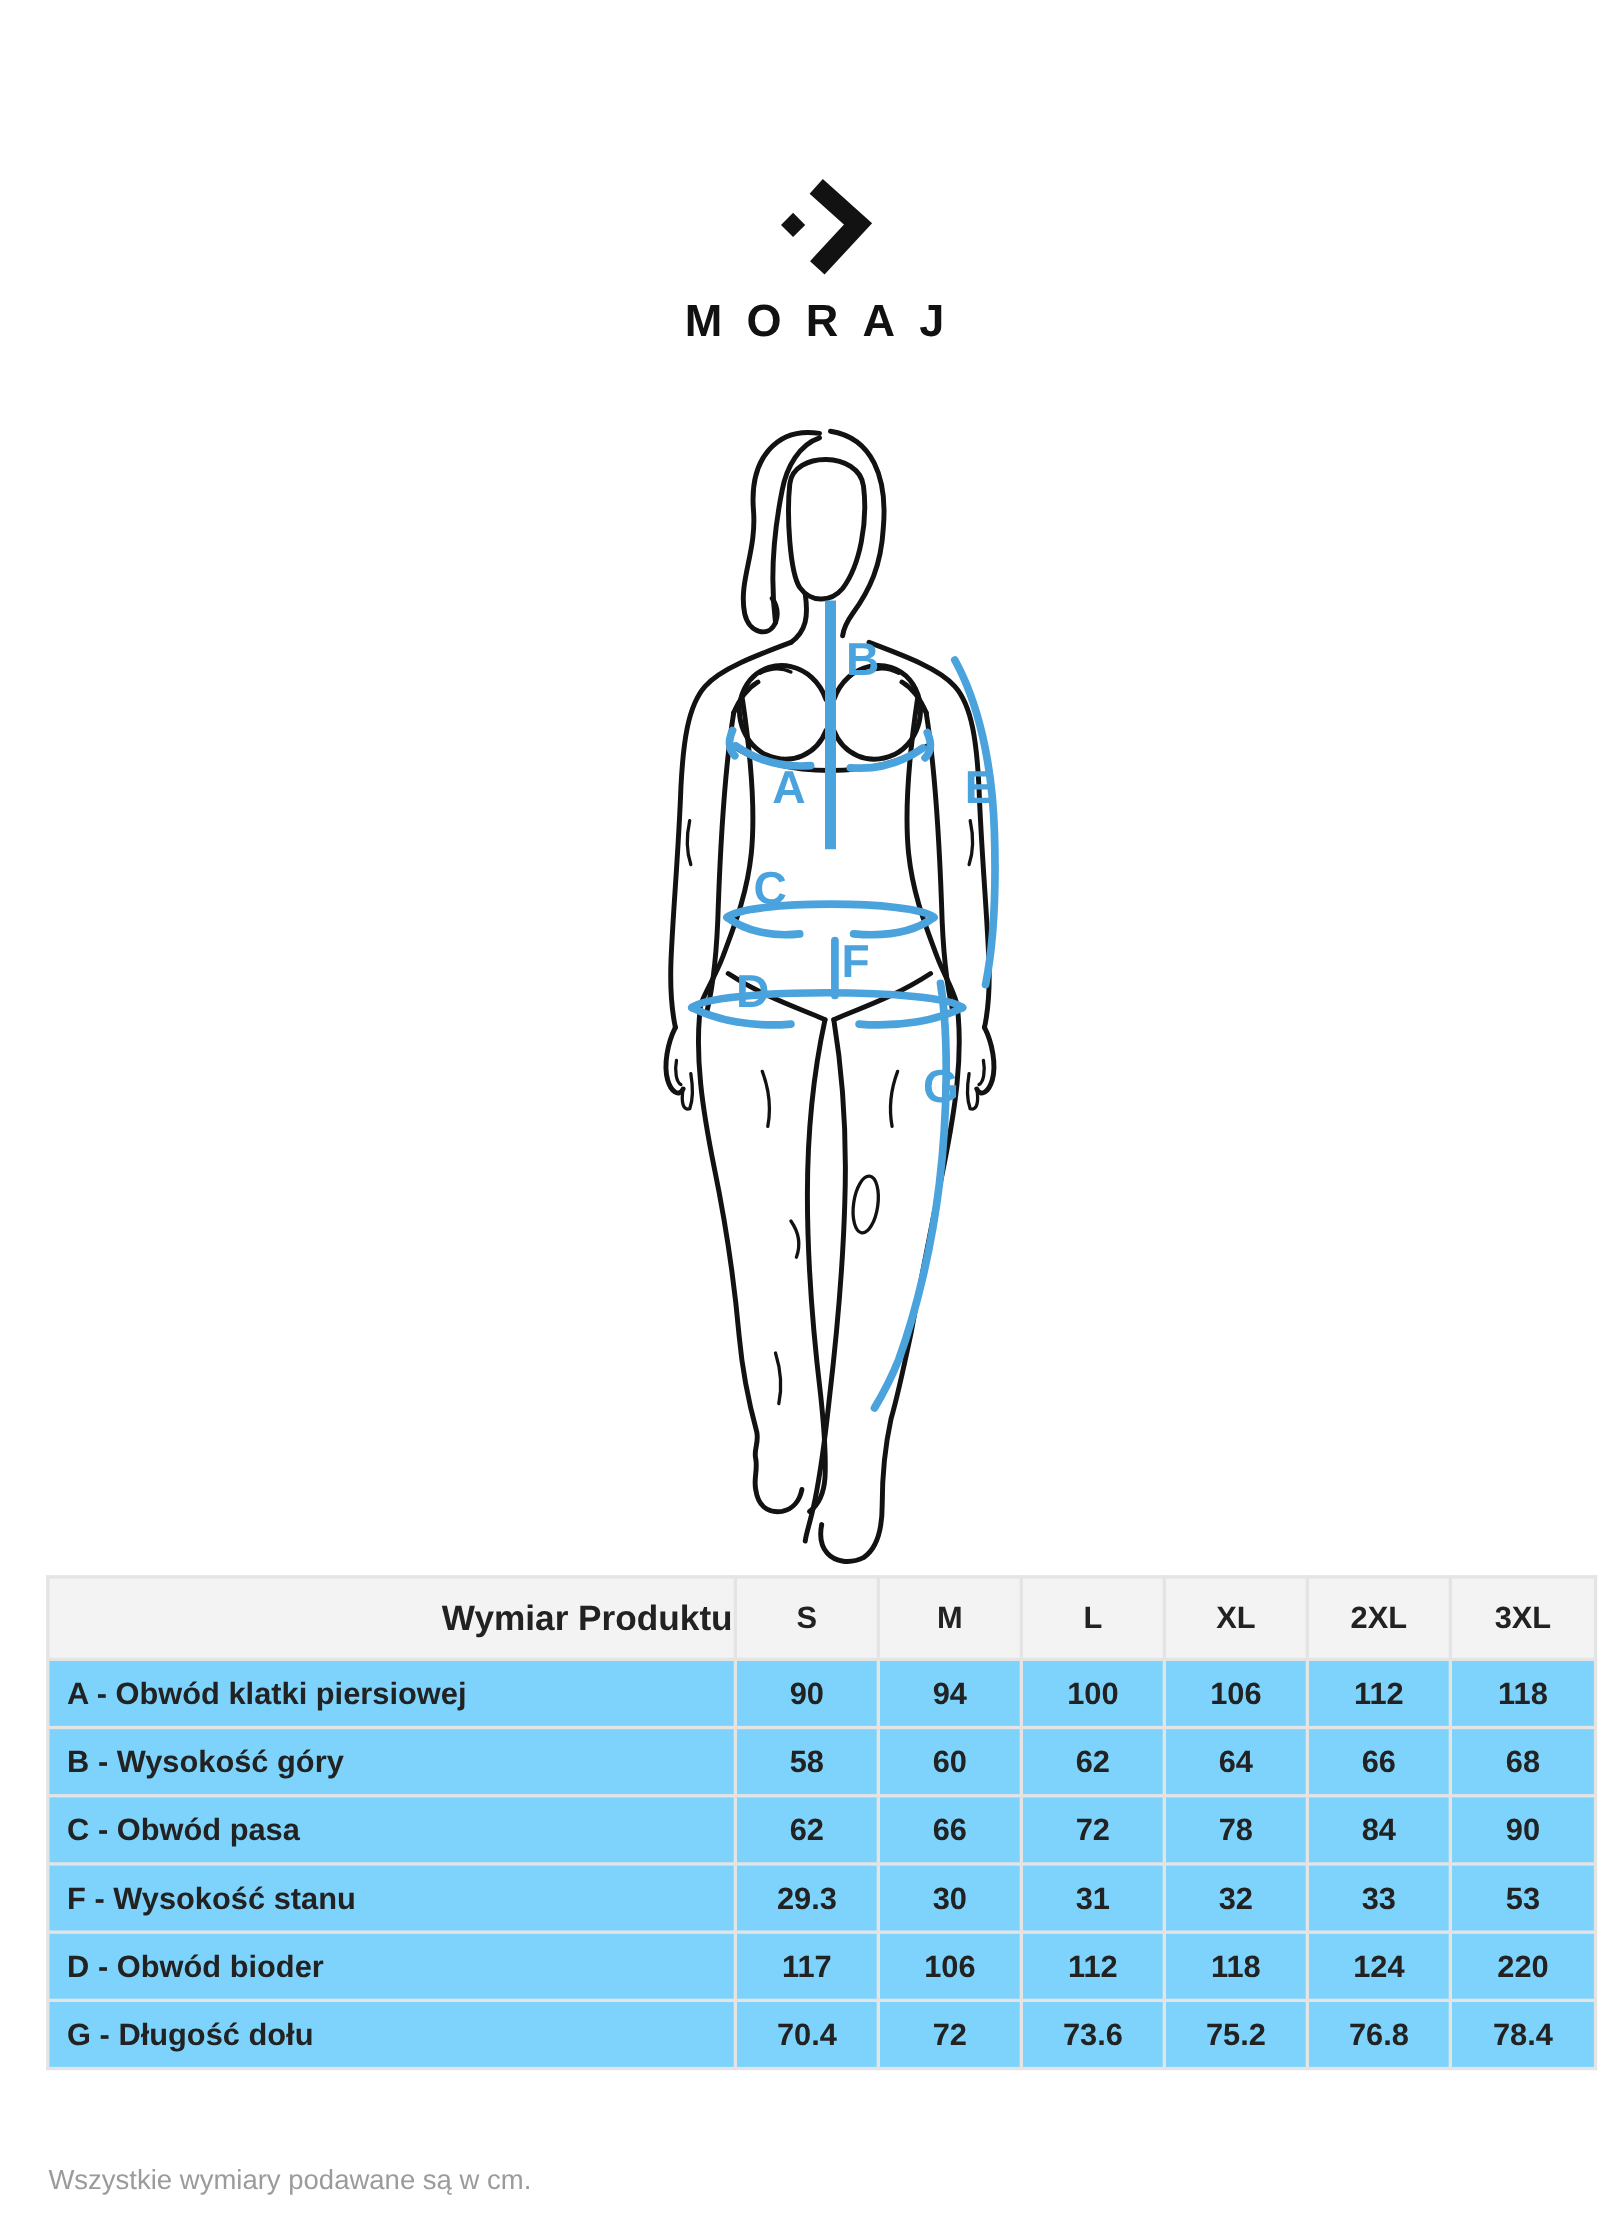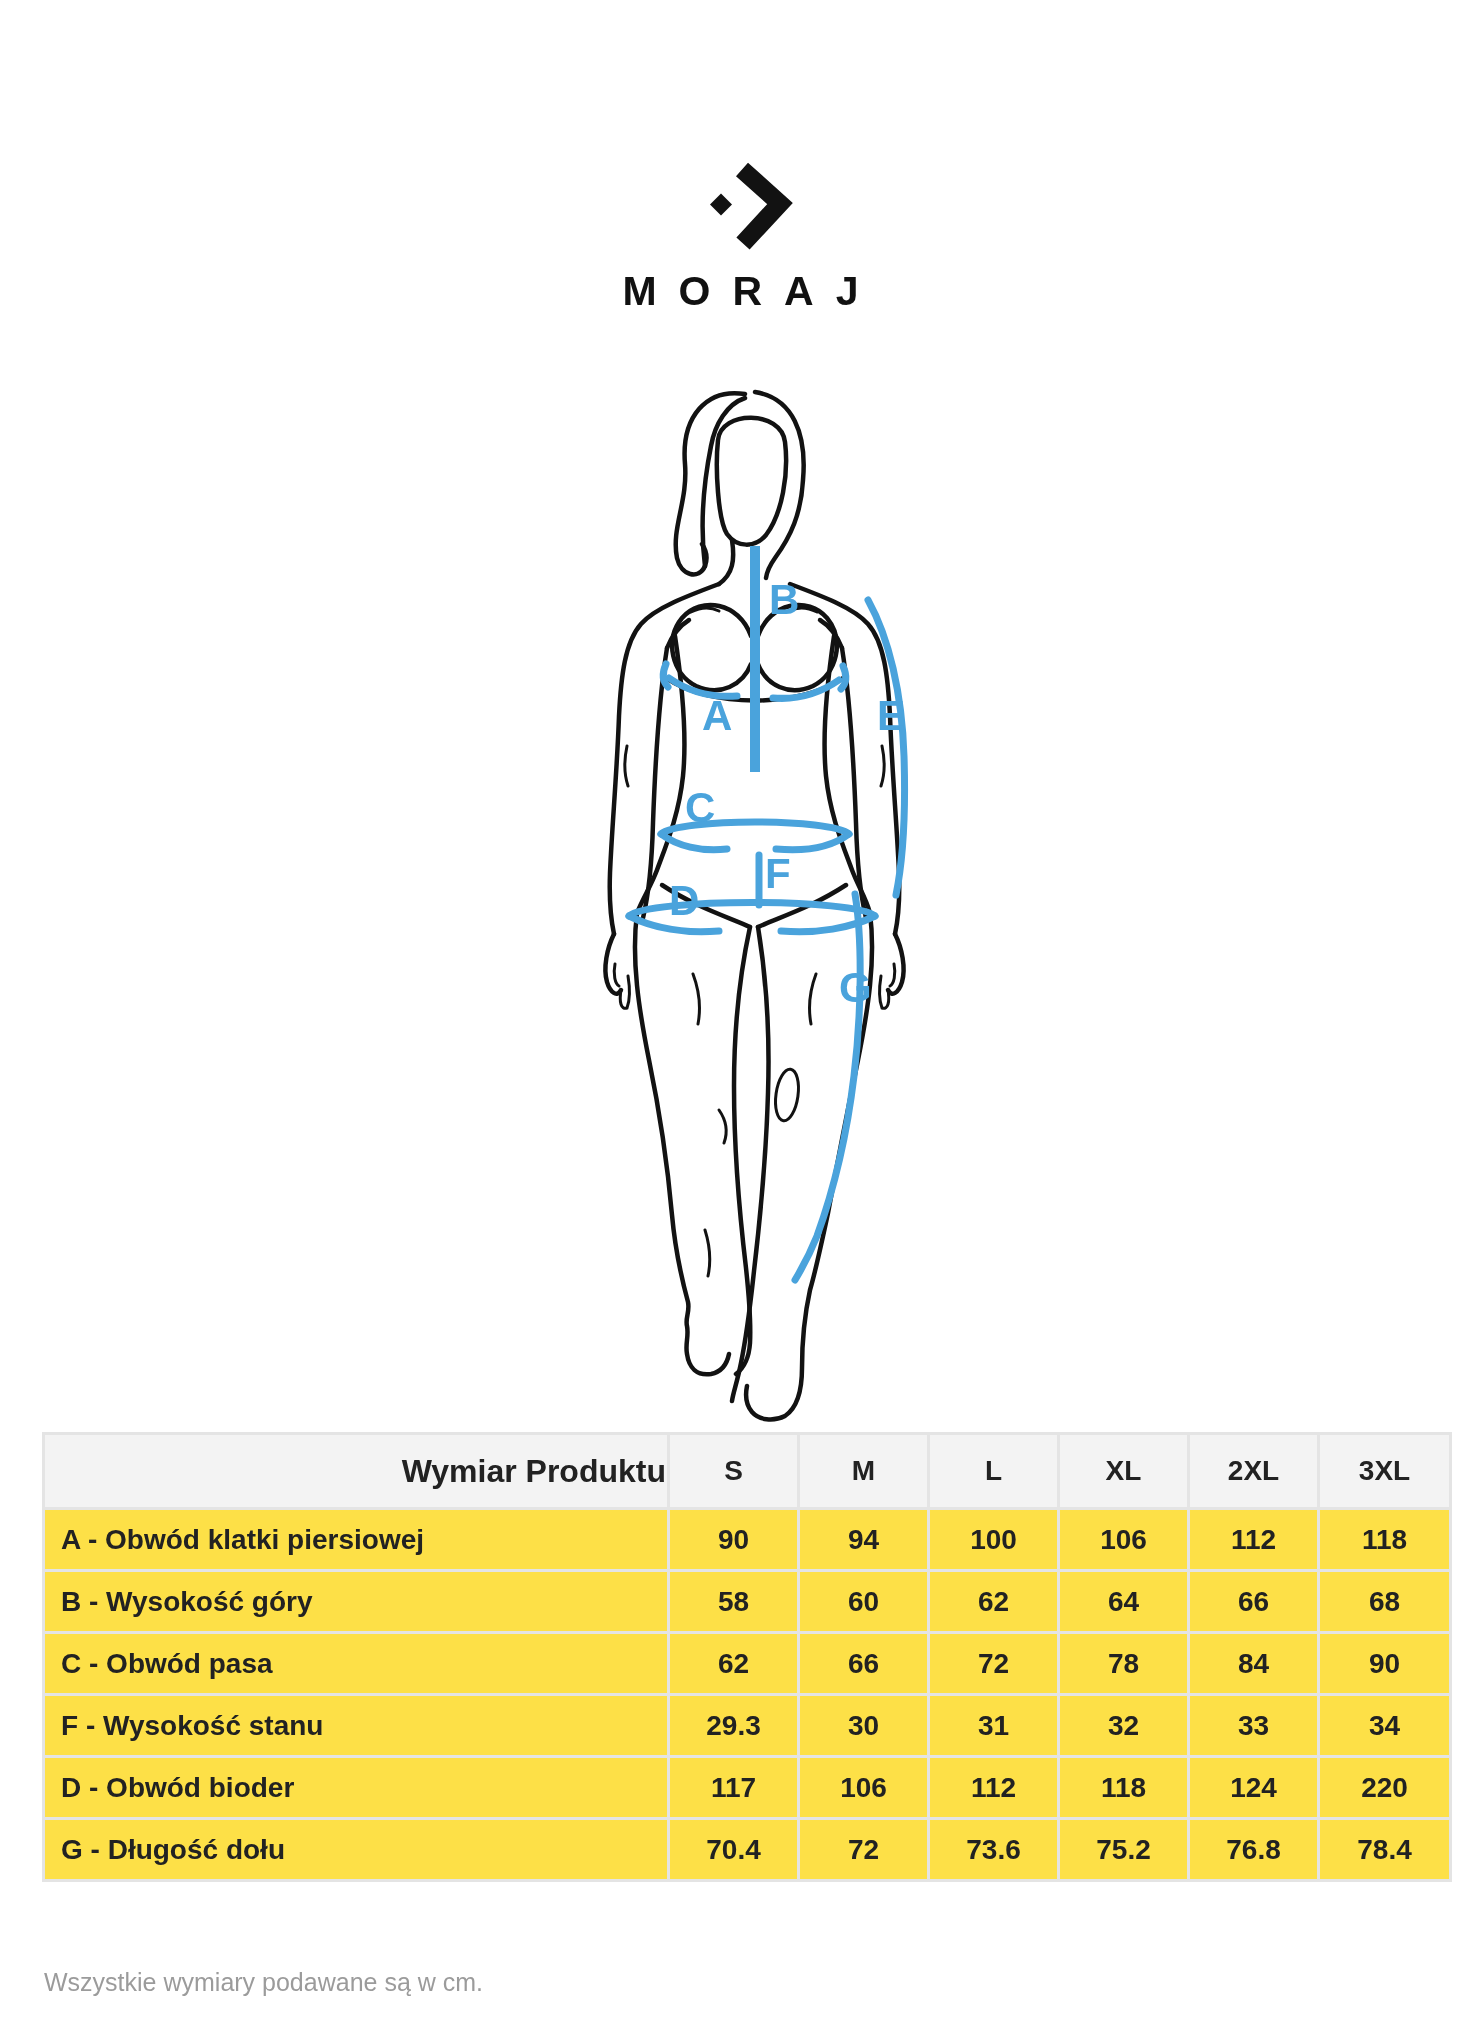--- a/index.html
+++ b/index.html
@@ -15,21 +15,21 @@
   .figure-svg{position:absolute;left:552px;top:368px;width:366px;height:1068px;}
   .figure-svg path,.figure-svg ellipse{fill:none;}
   .outline{stroke:#121212;stroke-width:4.5;stroke-linecap:round;}
   .detail{stroke:#121212;stroke-width:3;stroke-linecap:round;}
   .arrow{stroke:#4aa3dc;stroke-width:7;stroke-linecap:round;}
   .arrowB{stroke:#4aa3dc;stroke-width:10;stroke-linecap:butt;}
   .mlabel{fill:#4aa3dc;font-family:"Liberation Sans",sans-serif;font-weight:bold;font-size:42px;}
 
   
   .size-table{position:absolute;left:25px;top:1432px;width:1407px;border-collapse:collapse;table-layout:fixed;}
-  .size-table th,.size-table td{border:3px solid #e4e4e4;color:#222;font-weight:bold;background:#fde047;}
+  .size-table th,.size-table td{border:3px solid #e4e4e4;color:#222;font-weight:bold;background:#7dd3fc;}
   .size-table thead th{background:#f3f3f3;height:70px;font-size:28px;text-align:center;}
   .size-table thead th.col-label{font-size:32px;text-align:right;padding-left:16px;}
   .size-table tbody td{height:57px;font-size:28px;text-align:center;}
   .size-table tbody td.row-label{text-align:left;padding-left:16px;}
 
   .footer-note{position:absolute;left:27px;top:1968px;font-size:25px;font-weight:normal;color:#9b9b9b;}
 </style>
 </head>
 <body>
 
@@ -186,21 +186,21 @@
           <td>84</td>
           <td>90</td>
         </tr>
         <tr>
           <td class="row-label">F - Wysokość stanu</td>
           <td>29.3</td>
           <td>30</td>
           <td>31</td>
           <td>32</td>
           <td>33</td>
-          <td>34</td>
+          <td>53</td>
         </tr>
         <tr>
           <td class="row-label">D - Obwód bioder</td>
           <td>117</td>
           <td>106</td>
           <td>112</td>
           <td>118</td>
           <td>124</td>
           <td>220</td>
         </tr>

